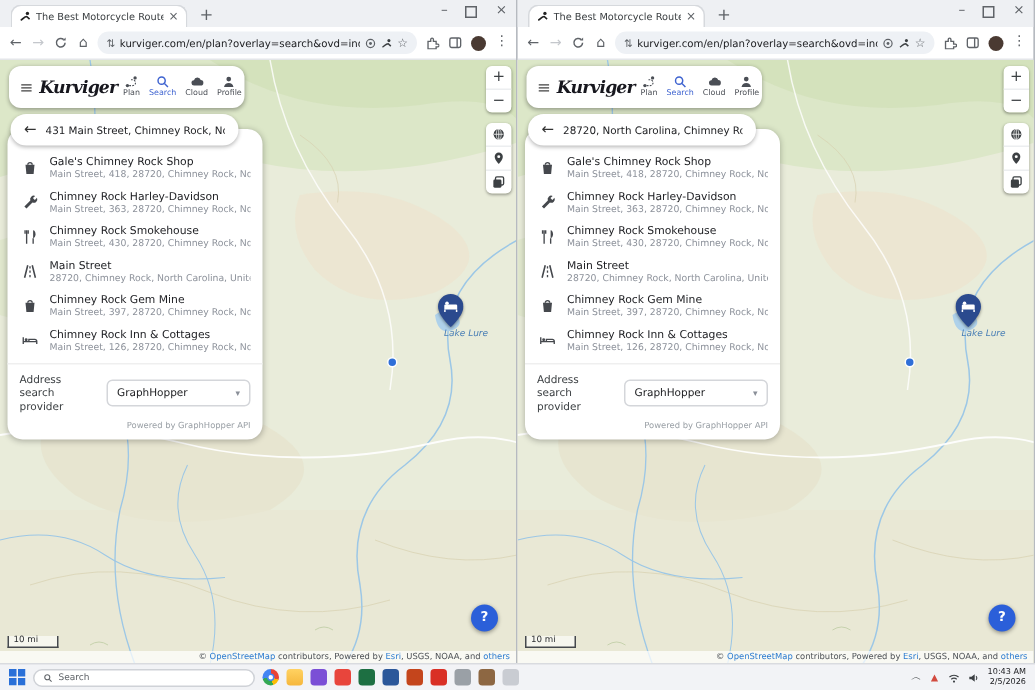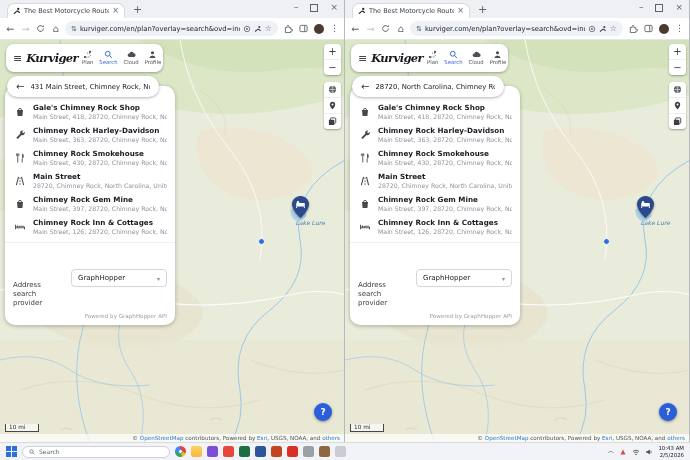--- a/index.html
+++ b/index.html
@@ -61,25 +61,25 @@
   .back-ic{font-size:10px;color:#333;line-height:1;}
   .query{font-size:6.9px;color:#202124;white-space:nowrap;overflow:hidden;}
 
   .results{position:absolute;left:5px;top:46px;width:170px;background:#fff;border-radius:10px;
            box-shadow:0 1px 4px rgba(0,0,0,.28);padding:14px 0 4px 0;z-index:2;box-sizing:border-box;}
   .rlist{display:block;}
   .ritem{display:flex;align-items:center;gap:7px;padding:3px 8px;height:17px;}
   .ric{width:13px;height:13px;flex:none;display:flex;align-items:center;justify-content:center;}
   .ric svg{width:12px;height:12px;display:block;}
   .rtxt{min-width:0;display:flex;flex-direction:column;gap:1px;}
-  .rtitle{font-size:7.2px;font-weight:bold;color:#1b1c20;white-space:nowrap;overflow:hidden;}
+  .rtitle{font-size:7.2px;font-weight:normal;color:#1b1c20;white-space:nowrap;overflow:hidden;}
   .rsub{font-size:6.2px;color:#8d929b;white-space:nowrap;overflow:hidden;}
   .provider-row{border-top:1px solid #efefef;margin-top:4px;padding:6px 8px 2px 8px;display:flex;
                 align-items:center;justify-content:space-between;gap:6px;}
-  .provider-label{font-size:7px;color:#3c4043;width:52px;line-height:1.25;margin-top:32px;}
+  .provider-label{font-size:7px;color:#3c4043;width:52px;line-height:1.25;}
   .provider-select{flex:1;height:16px;border:1px solid #d4d6da;border-radius:4px;display:flex;
                    align-items:center;justify-content:space-between;padding:0 6px;font-size:7px;color:#202124;}
   .sel-arrow{color:#8a8f98;font-size:6px;}
   .poweredby{font-size:5.6px;color:#9aa0a6;text-align:right;padding:4px 8px 2px 0;}
 
   .mapctl{position:absolute;right:3px;display:flex;flex-direction:column;border-radius:4px;overflow:hidden;
           box-shadow:0 1px 2px rgba(0,0,0,.35);z-index:1;}
   .mapctl.zoomgrp{top:4px;}
   .mapctl.toolgrp{top:42px;}
   .mapbtn{width:17px;height:15px;background:#fff;display:flex;align-items:center;justify-content:center;

